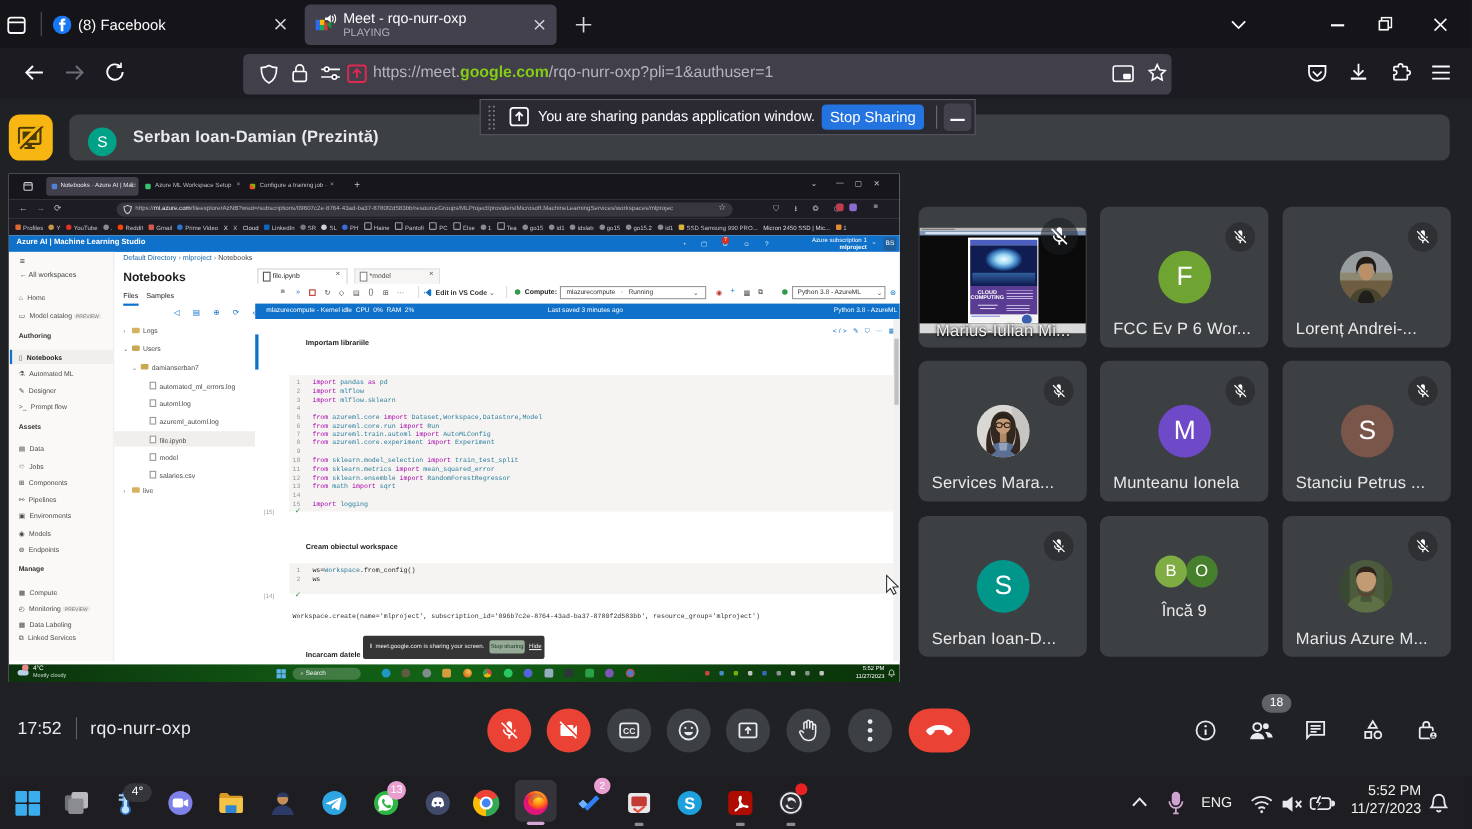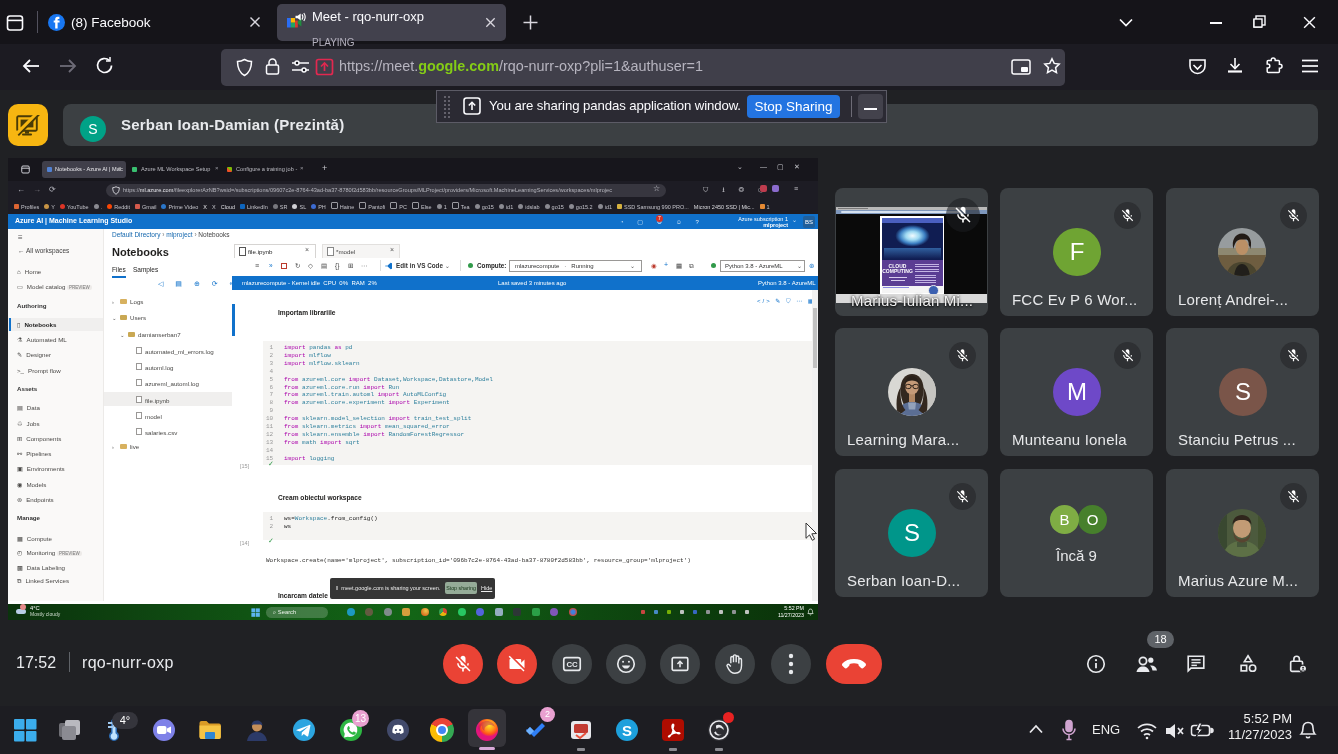--- a/index.html
+++ b/index.html
@@ -4,21 +4,21 @@
 <style>
   html,body{margin:0;padding:0;}
   body{width:1338px;height:754px;overflow:hidden;background:#202124;font-family:"Liberation Sans",sans-serif;position:relative;}
   .abs{position:absolute;}
   svg{display:block;}
   
   #tabbar{left:0;top:0;width:1338px;height:44px;background:#151419;}
   #navbar{left:0;top:44px;width:1338px;height:46px;background:#1c1b22;}
   #urlfield{left:221px;top:49px;width:844px;height:37px;background:#403f4a;border-radius:5px;}
   .ttxt{color:#fbfbfe;font-size:13px;}
-  .tsub{color:#b2afbc;font-size:10px;margin-top:12px;}
+  .tsub{color:#b2afbc;font-size:10px;}
   #activetab{left:277px;top:4px;width:229px;height:37px;background:#42414d;border-radius:5px;}
   
   #meet{left:0;top:90px;width:1338px;height:616px;background:#202124;}
   .tile{position:absolute;width:153px;height:128px;background:#3c4043;border-radius:8px;}
   .tname{position:absolute;left:12px;bottom:8px;color:#e7e8ea;font-size:15px;font-weight:500;letter-spacing:.2px;white-space:nowrap;}
   .avatar{position:absolute;border-radius:50%;display:flex;align-items:center;justify-content:center;color:#fff;}
   .micoff{position:absolute;width:27px;height:27px;border-radius:50%;background:#2e3033;display:flex;align-items:center;justify-content:center;}
   
   #taskbar{left:0;top:706px;width:1338px;height:48px;background:#1d1d22;}
   .tbicon{position:absolute;top:718px;width:24px;height:24px;}
@@ -525,21 +525,21 @@
         <rect x="17.6" y="16.4" width="5.4" height="4.2" rx="2" fill="none" stroke="#2f241c" stroke-width="1"></rect>
         <rect x="25" y="16.4" width="5.4" height="4.2" rx="2" fill="none" stroke="#2f241c" stroke-width="1"></rect>
         <line x1="23" y1="17.8" x2="25" y2="17.8" stroke="#2f241c" stroke-width="0.9"></line>
       </g>
     </svg>
   <div class="micoff" style="left:114px;top:14px;">
       <svg width="15" height="15" viewBox="0 0 24 24" fill="#fff">
         <path d="M19 11h-1.7c0 .74-.16 1.43-.43 2.05l1.23 1.23c.56-.98.9-2.09.9-3.28zm-4.02.17c0-.06.02-.11.02-.17V5c0-1.66-1.34-3-3-3S9 3.34 9 5v.18l5.98 5.99zM4.27 3L3 4.27l6.01 6.01V11c0 1.66 1.33 3 2.99 3 .22 0 .44-.03.65-.08l1.66 1.66c-.71.33-1.5.52-2.31.52-2.76 0-5.3-2.1-5.3-5.1H5c0 3.41 2.72 6.23 6 6.72V21h2v-3.28c.91-.13 1.77-.45 2.54-.9L19.73 21 21 19.73 4.27 3z"></path>
       </svg>
     </div>
-  <div class="tname">Learning Mara...</div>
+  <div class="tname">Services Mara...</div>
 </div>
 
 <div class="tile" style="left:1000px;top:328px;">
   <div class="avatar" style="left:53px;top:40px;width:48px;height:48px;background:#6e49c8;font-size:24px;">M</div>
   <div class="micoff" style="left:114px;top:14px;">
       <svg width="15" height="15" viewBox="0 0 24 24" fill="#fff">
         <path d="M19 11h-1.7c0 .74-.16 1.43-.43 2.05l1.23 1.23c.56-.98.9-2.09.9-3.28zm-4.02.17c0-.06.02-.11.02-.17V5c0-1.66-1.34-3-3-3S9 3.34 9 5v.18l5.98 5.99zM4.27 3L3 4.27l6.01 6.01V11c0 1.66 1.33 3 2.99 3 .22 0 .44-.03.65-.08l1.66 1.66c-.71.33-1.5.52-2.31.52-2.76 0-5.3-2.1-5.3-5.1H5c0 3.41 2.72 6.23 6 6.72V21h2v-3.28c.91-.13 1.77-.45 2.54-.9L19.73 21 21 19.73 4.27 3z"></path>
       </svg>
     </div>
   <div class="tname">Munteanu Ionela</div>

